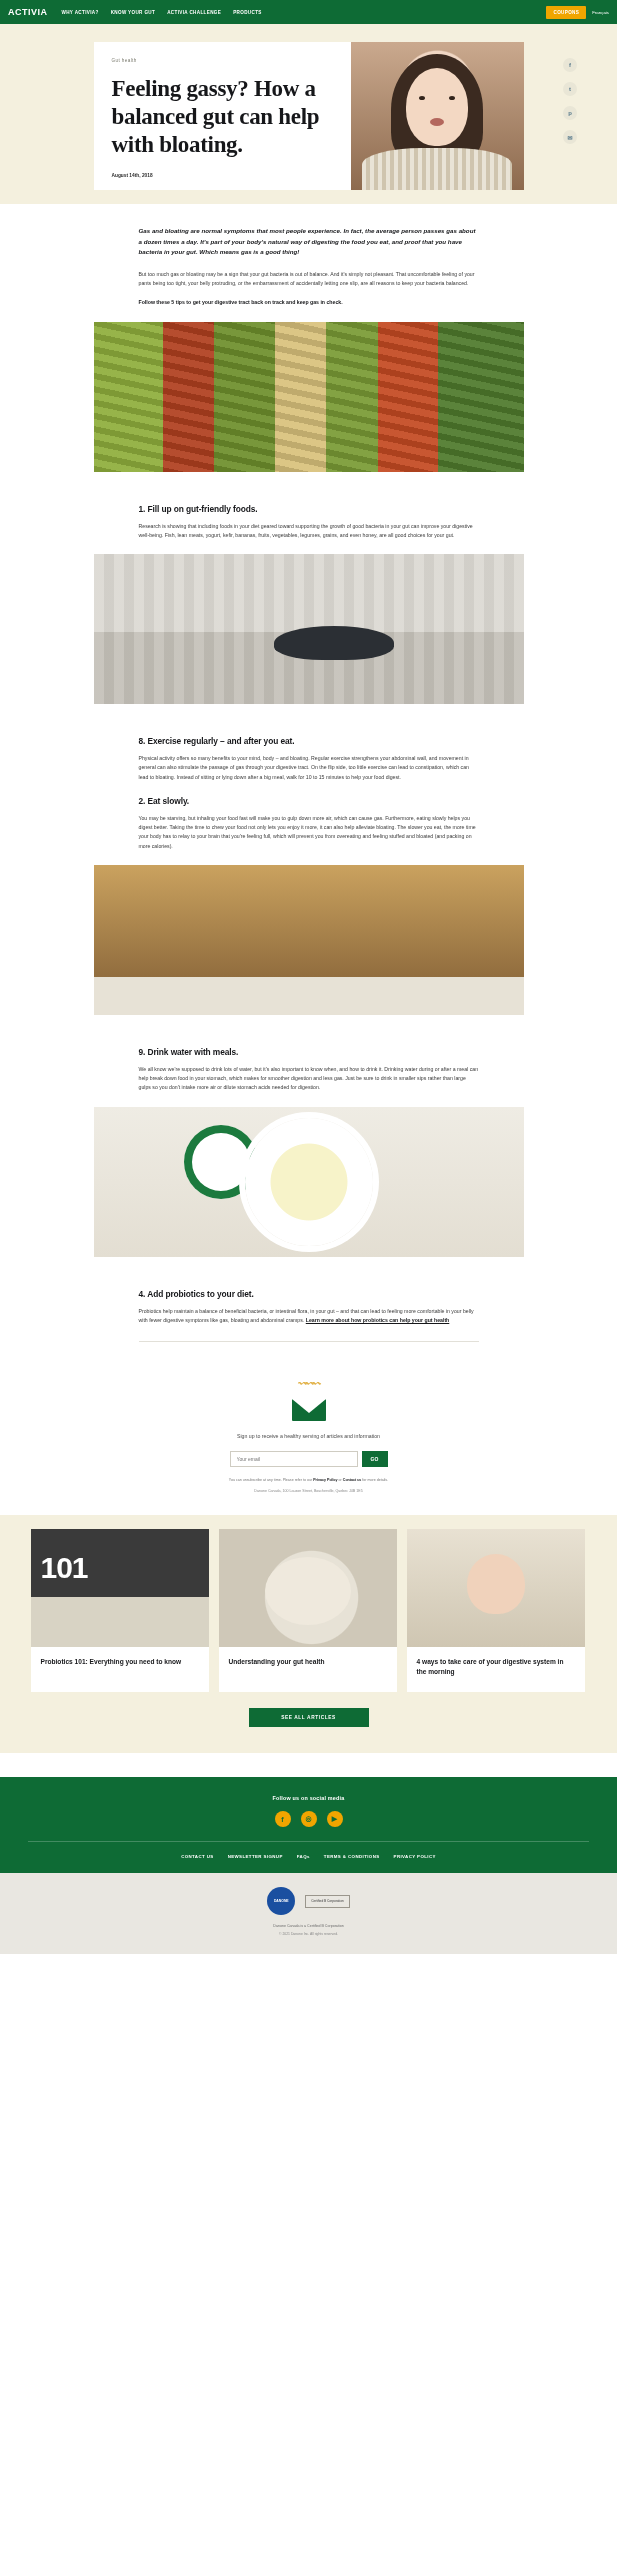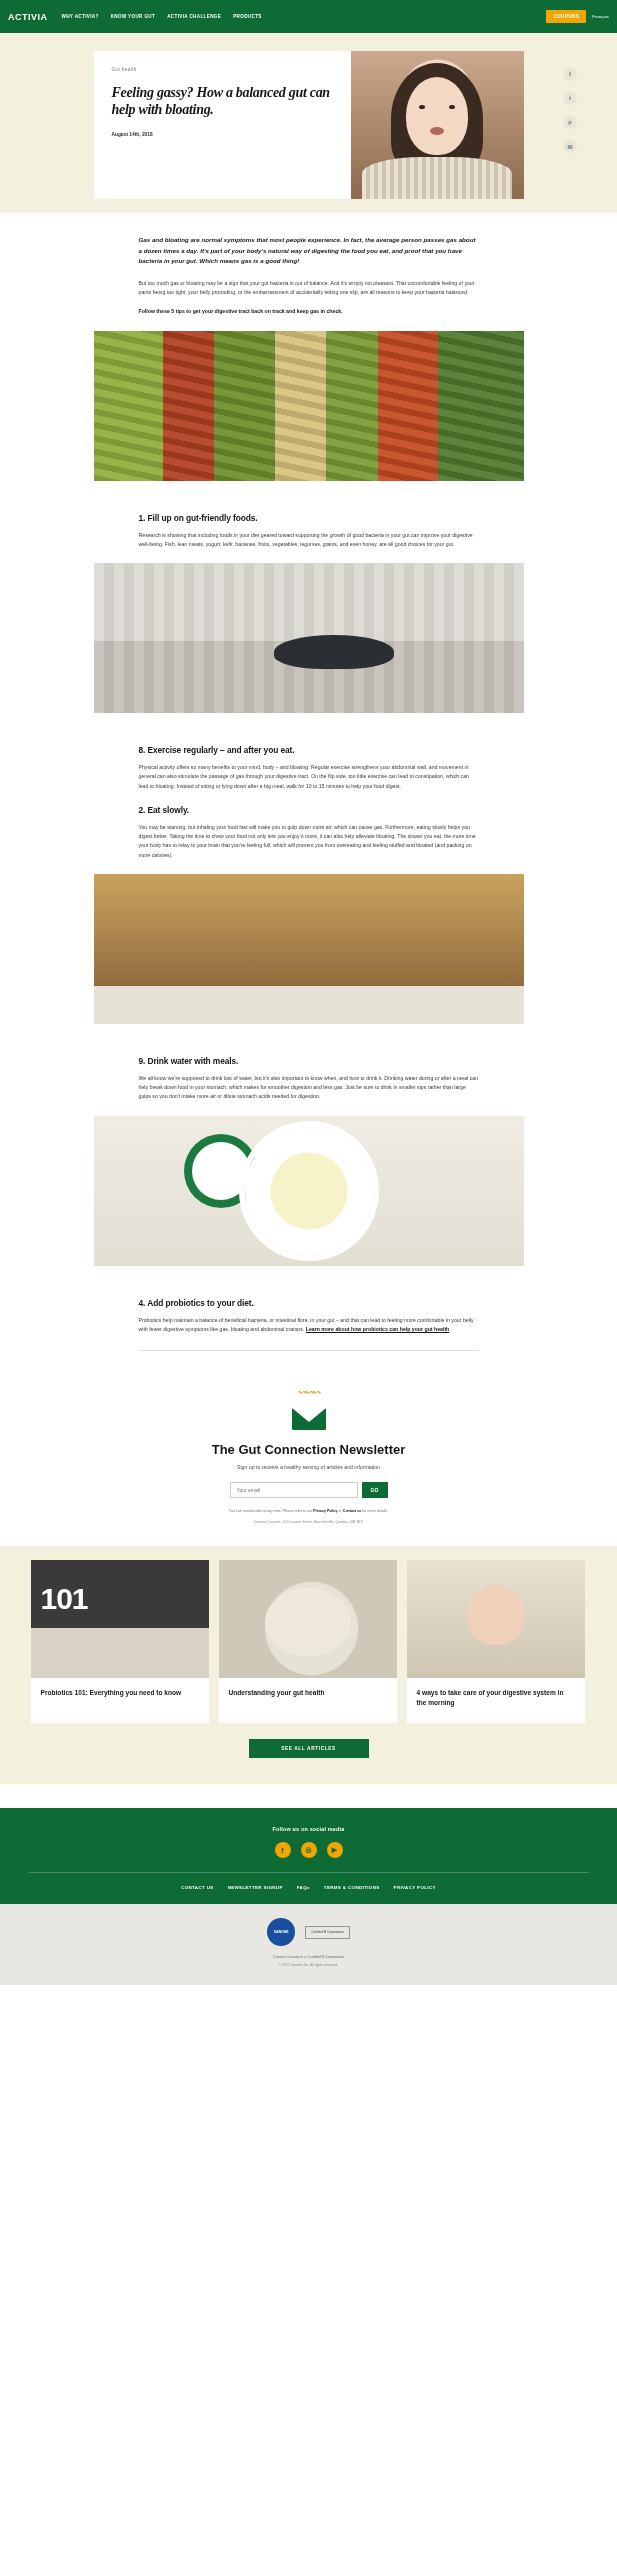--- a/index.html
+++ b/index.html
@@ -5,21 +5,21 @@
   * { box-sizing: border-box; margin: 0; padding: 0; }
   html, body {
     width: 617px;
     background: #ffffff;
     font-family: "Liberation Sans", sans-serif;
   }
   body { width: 617px; overflow-x: hidden; }
 
   
   .nav {
-    height: 33px;
+    height: 24px;
     background: #0e6b35;
     display: flex;
     align-items: center;
     padding: 0 8px;
     color: #fff;
   }
   .nav-logo {
     font-size: 9px;
     font-weight: bold;
     letter-spacing: .5px;
@@ -65,23 +65,22 @@
     padding: 16px 14px 10px 18px;
   }
   .hero-kicker {
     font-size: 4.6px;
     color: #7b7b6f;
     letter-spacing: .4px;
     margin-bottom: 12px;
   }
   .hero-title {
     font-family: "Liberation Serif", serif;
-    font-style: italic;
-    font-weight: bold;
-    font-size: 14px;
+    font-weight: bold;
+    font-size: 23px;
     line-height: 1.22;
     color: #16171a;
     letter-spacing: -.3px;
   }
   .hero-date {
     margin-top: 14px;
     font-size: 4.8px;
     font-weight: bold;
     color: #2b2b2b;
   }
@@ -403,21 +402,20 @@
     <span>Probiotics help maintain a balance of beneficial bacteria, or intestinal flora, in your gut – and that can lead to feeling more comfortable in your belly with fewer digestive symptoms like gas, bloating and abdominal cramps.</span>
     <span class="linkish">Learn more about how probiotics can help your gut health</span>
   </div>
 </div>
 
 <div class="hr"></div>
 
 <div class="newsletter">
   <div class="squiggle">〰〰〰</div>
   <div class="mail-icon"></div>
-  <div class="nl-title">The Gut Connection Newsletter</div>
   <div class="nl-sub">Sign up to receive a healthy serving of articles and information</div>
   <div class="nl-form">
     <input class="nl-input" placeholder="Your email" style="">
     <button class="nl-go">GO</button>
   </div>
   <div class="nl-legal">
     <span>You can unsubscribe at any time. Please refer to our </span><b>Privacy Policy</b><span> or </span><b>Contact us</b><span> for more details.</span>
   </div>
   <div class="nl-addr">Danone Canada, 100 Lauzon Street, Boucherville, Quebec J4B 1E5</div>
 </div>

